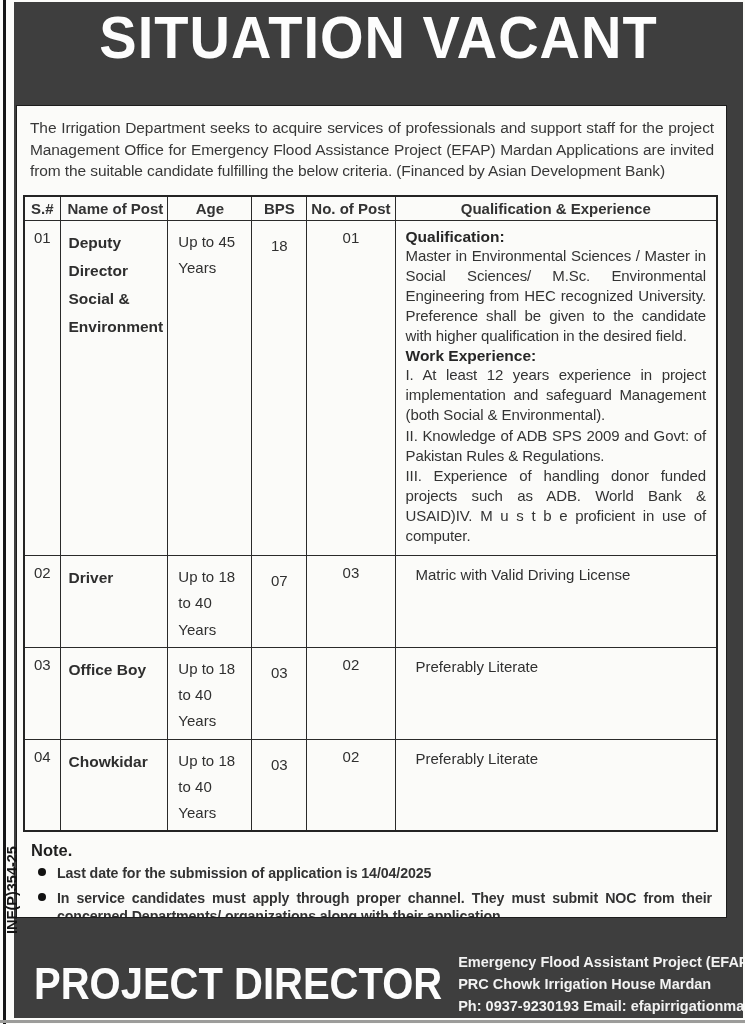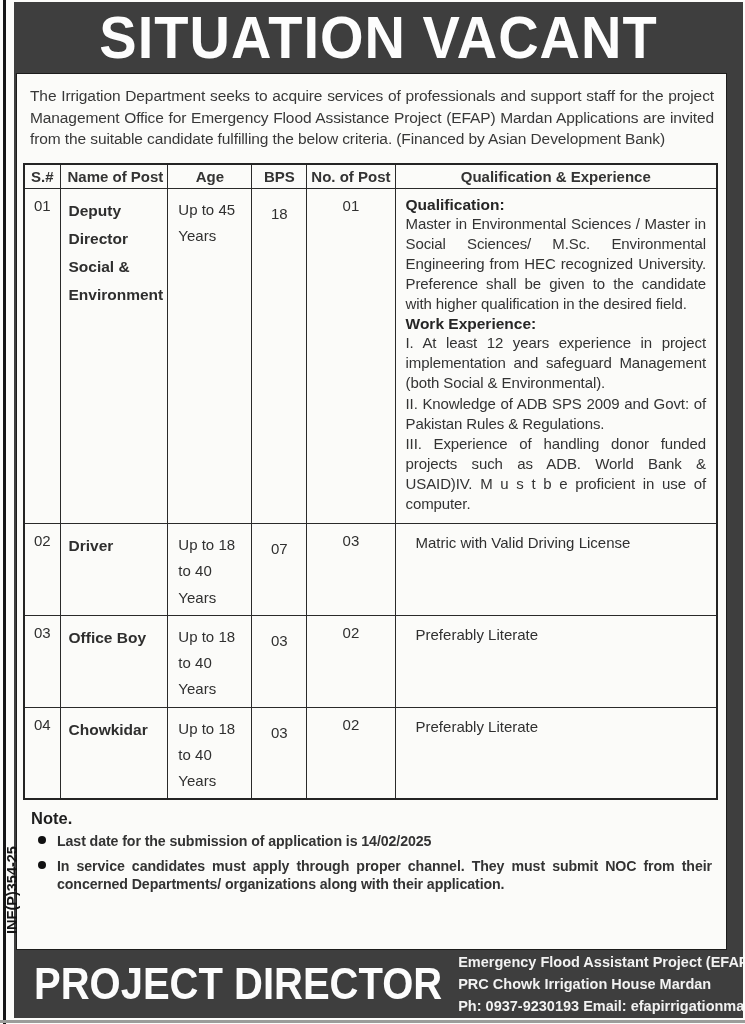--- a/index.html
+++ b/index.html
@@ -8,21 +8,21 @@
     position:relative; width:745px; height:1024px; background:#fcfcfa; overflow:hidden;
   }
   .left-rule {
     position:absolute; left:3px; top:0; width:3px; height:1024px; background:#161616;
   }
   .bottom-rule {
     position:absolute; left:0; bottom:1px; width:745px; height:3px; background:#9c9c9a;
   }
   .ad-frame {
     position:absolute; left:14px; top:2px; width:729px; height:1016px;
-    background:#3e3e3e; display:flex; flex-direction:column;
+    background:#3e3e3e; display:flex; flex-direction:column;gap:32px;
   }
   
   .title-band {
     height:71px; display:flex; align-items:center; justify-content:center; overflow:hidden;
   }
   .title-band h1 {
     color:#fdfdfd; font-weight:bold; font-size:56px; letter-spacing:1px; white-space:nowrap;
     transform:scaleY(1.05); line-height:1;
   }
   
@@ -155,21 +155,21 @@
           <td class="qual-simple">Preferably Literate</td>
         </tr>
       </tbody>
         </table>
 
       <div class="notes">
         <div class="note-heading">Note.</div>
         <ul class="note-list">
           <li>
               <span class="dot"></span>
-              <span class="note-text">Last date for the submission of application is 14/02/2025</span>
+              <span class="note-text">Last date for the submission of application is 14/04/2025</span>
             </li>
           <li>
               <span class="dot"></span>
               <span class="note-text">In service candidates must apply through proper channel. They must submit NOC from their concerned Departments/ organizations along with their application.</span>
             </li>
 
         </ul>
       </div>
     </div>
 

